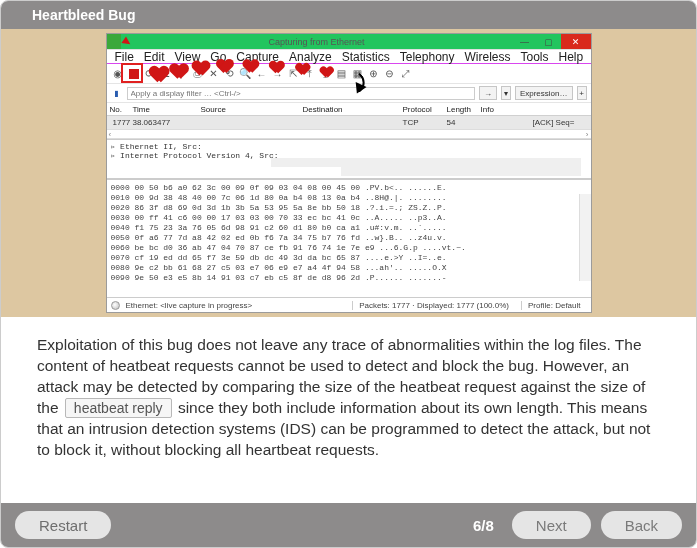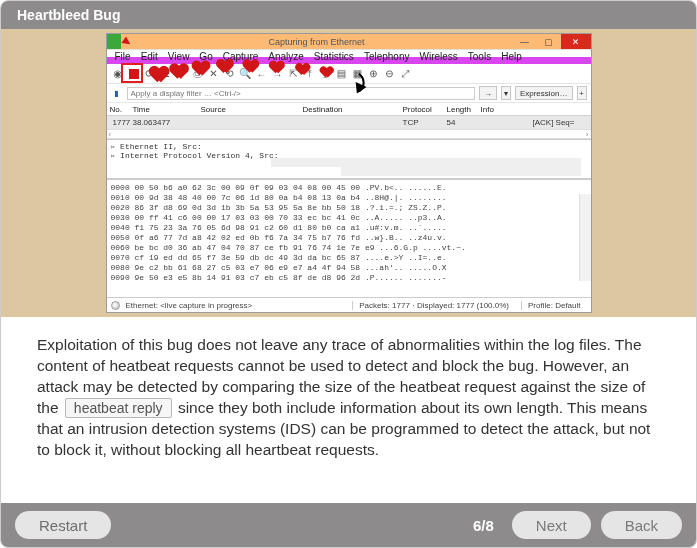--- a/index.html
+++ b/index.html
@@ -19,21 +19,21 @@
     border: 1px solid #ccc;
     position: relative;
     display: flex;
     flex-direction: column;
   }
   .title-bar {
     background: #8d8b8b;
     color: #fff;
     font-size: 14px;
     font-weight: 600;
-    padding: 6px 16px;
+    padding: 6px 31px;
   }
   .content-top {
     background: #ddc7a1;
     height: 288px;
     display: flex;
     justify-content: center;
     align-items: center;
     padding: 8px 0;
   }
   .app-window {
@@ -42,21 +42,21 @@
     background: #fff;
     border: 1px solid #9b9b9b;
     font-size: 8px;
     position: relative;
     display: flex;
     flex-direction: column;
   }
   .win-titlebar {
     display: flex;
     height: 16px;
-    background: #fdba74;
+    background: #22c55e;
     border-bottom: 1px solid #e0e0e0;
     align-items: stretch;
   }
   .win-icon {
     width: 14px;
     background: #3ba83b;
     display: flex;
     align-items: center;
     justify-content: center;
     position: relative;
@@ -78,25 +78,25 @@
     line-height: 16px;
     color: #555;
   }
   .win-buttons { display: flex; }
   .win-btn { width: 24px; display:flex; align-items:center; justify-content:center; color:#444; font-size:9px; }
   .win-btn.close { background: #d9291c; color:#fff; width: 30px; }
   .menubar {
     display: flex;
     gap: 2px;
     padding: 0 4px;
-    font-size: 10px;
+    font-size: 12px;
     color: #222;
     height: 14px;
     line-height: 14px;
-    border-bottom: 7px solid #d946ef;
+    border-bottom: 1px solid #d946ef;
   }
   .menubar span { padding: 0 4px; }
   .toolbar {
     display: flex;
     align-items: center;
     gap: 2px;
     height: 20px;
     padding: 0 4px;
     border-bottom: 1px solid #e5e5e5;
     position: relative;

